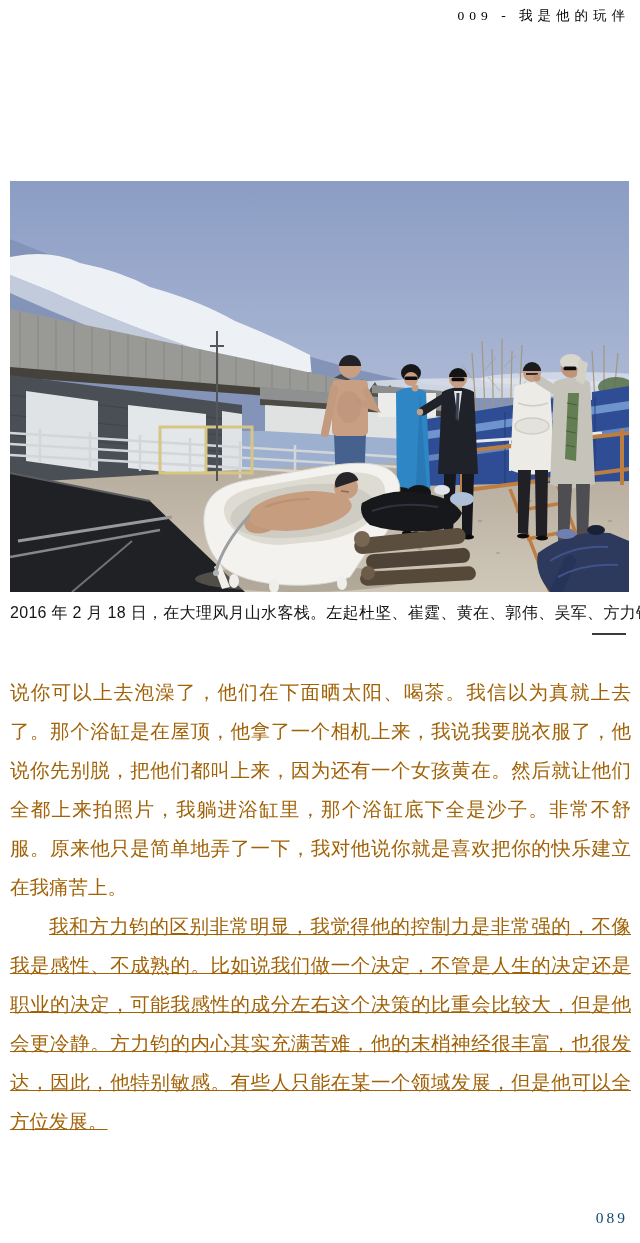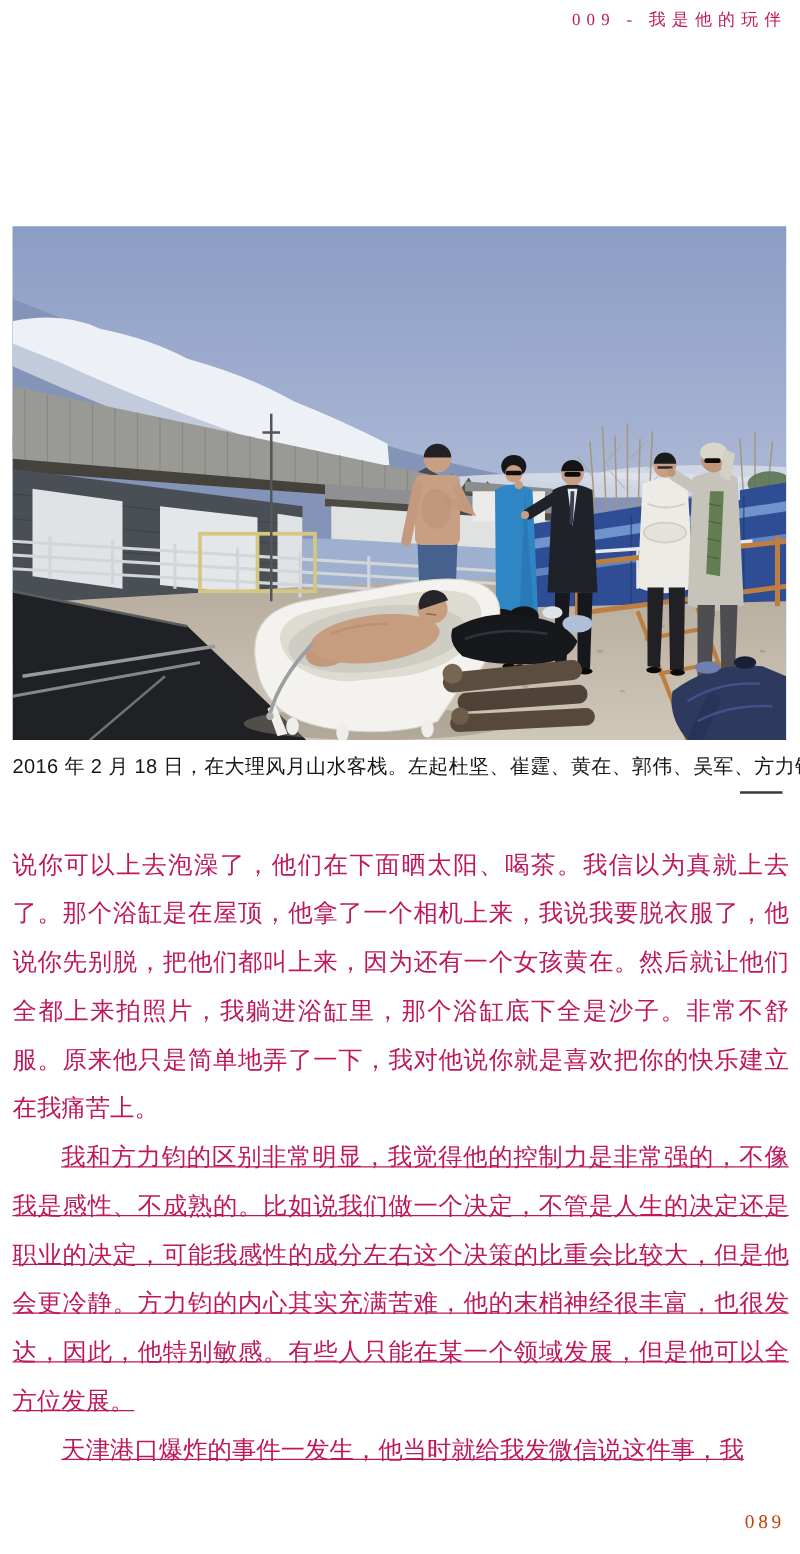--- a/index.html
+++ b/index.html
@@ -3,45 +3,45 @@
 <meta charset="utf-8">
 <style>
   html,body{margin:0;padding:0;}
   body{
     width:640px;height:1243px;position:relative;background:#ffffff;
     font-family:"Liberation Serif","DejaVu Serif",serif;color:#111;
     overflow:hidden;
   }
   .running-head{
     position:absolute;top:7px;right:10px;
-    font-size:13.5px;letter-spacing:5px;color:#be185d;
+    font-size:13.5px;letter-spacing:5px;color:#000000;
     font-family:"Liberation Serif","DejaVu Serif",serif;
   }
   .photo-frame{
     position:absolute;left:10px;top:181px;width:619px;height:411px;
     overflow:hidden;background:#9db0cf;
   }
   .photo-frame svg{display:block;}
   .photo-caption{
     position:absolute;top:603px;left:10px;right:10px;text-align:center;
     font-family:"Liberation Sans","DejaVu Sans",sans-serif;
     font-size:16px;color:#161616;letter-spacing:0.3px;white-space:nowrap;
   }
   .caption-rule{
     position:absolute;top:633px;right:14px;width:34px;height:2px;background:#3a3a3a;
   }
   .body-text{
     position:absolute;top:673px;left:10px;right:9px;
-    font-size:19.5px;line-height:39px;text-align:justify;color:#be185d;
+    font-size:19.5px;line-height:39px;text-align:justify;color:#a16207;
   }
   .body-text p{margin:0;}
   .body-text p.indent{text-indent:2em;text-decoration:underline;}
   .page-number{
     position:absolute;top:1209px;right:12px;
-    font-size:15.5px;letter-spacing:3px;color:#c2410c;
+    font-size:15.5px;letter-spacing:3px;color:#0c4a6e;
     font-family:"Liberation Serif","DejaVu Serif",serif;
   }
 </style>
 </head>
 <body>
 
 <div class="running-head">009 - 我是他的玩伴</div>
 
 <div class="photo-frame">
   <svg width="619" height="411" viewBox="0 0 619 411" xmlns="http://www.w3.org/2000/svg">
@@ -348,16 +348,15 @@
     </g>
   </svg>
 </div>
 
 <div class="photo-caption">2016 年 2 月 18 日，在大理风月山水客栈。左起杜坚、崔霆、黄在、郭伟、吴军、方力钧</div>
 <div class="caption-rule"></div>
 
 <div class="body-text">
   <p>说你可以上去泡澡了，他们在下面晒太阳、喝茶。我信以为真就上去了。那个浴缸是在屋顶，他拿了一个相机上来，我说我要脱衣服了，他说你先别脱，把他们都叫上来，因为还有一个女孩黄在。然后就让他们全都上来拍照片，我躺进浴缸里，那个浴缸底下全是沙子。非常不舒服。原来他只是简单地弄了一下，我对他说你就是喜欢把你的快乐建立在我痛苦上。</p>
   <p class="indent">我和方力钧的区别非常明显，我觉得他的控制力是非常强的，不像我是感性、不成熟的。比如说我们做一个决定，不管是人生的决定还是职业的决定，可能我感性的成分左右这个决策的比重会比较大，但是他会更冷静。方力钧的内心其实充满苦难，他的末梢神经很丰富，也很发达，因此，他特别敏感。有些人只能在某一个领域发展，但是他可以全方位发展。</p>
-  <p class="indent">天津港口爆炸的事件一发生，他当时就给我发微信说这件事，我</p>
 </div>
 
 <div class="page-number">089</div>
 
 </body></html>

